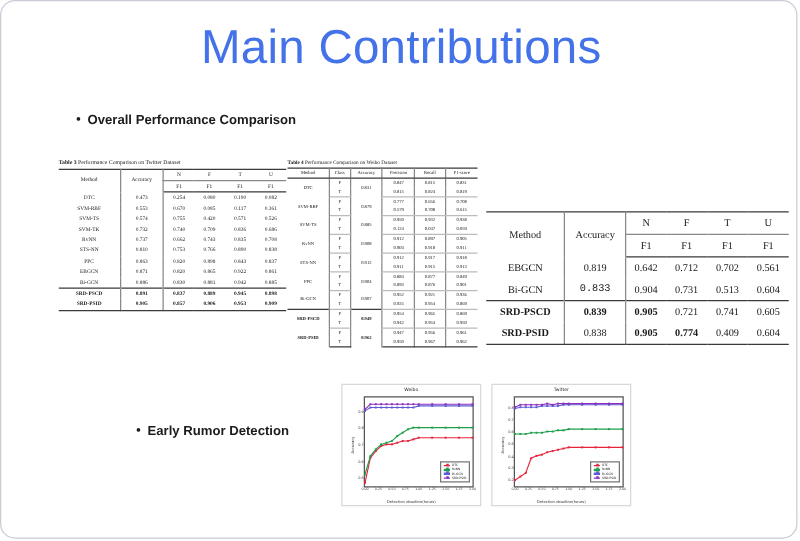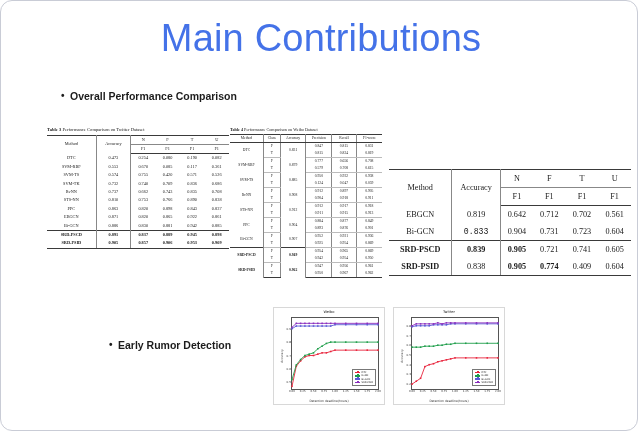--- a/index.html
+++ b/index.html
@@ -454,21 +454,21 @@
             <td>0.642</td>
             <td>0.712</td>
             <td>0.702</td>
             <td>0.561</td>
           </tr>
           <tr>
             <td style="border-right:.6px solid #888;">Bi-GCN</td>
             <td style="border-right:.6px solid #888;font-family:Liberation Mono, monospace;">0.833</td>
             <td>0.904</td>
             <td>0.731</td>
-            <td>0.723</td>
+            <td>0.513</td>
             <td>0.604</td>
           </tr>
           <tr class="rule-top">
             <td style="font-weight: bold;border-right:.6px solid #888;">SRD-PSCD</td>
             <td style="font-weight: bold;border-right:.6px solid #888;">0.839</td>
             <td style="font-weight: bold;">0.905</td>
             <td>0.721</td>
             <td style="font-weight: normal;">0.741</td>
             <td style="font-weight: normal;">0.605</td>
           </tr>

